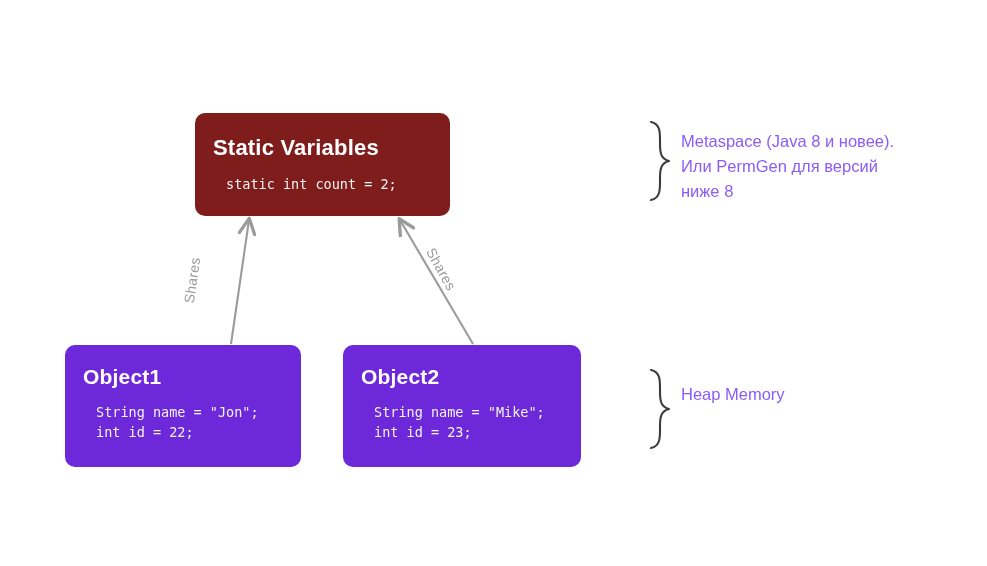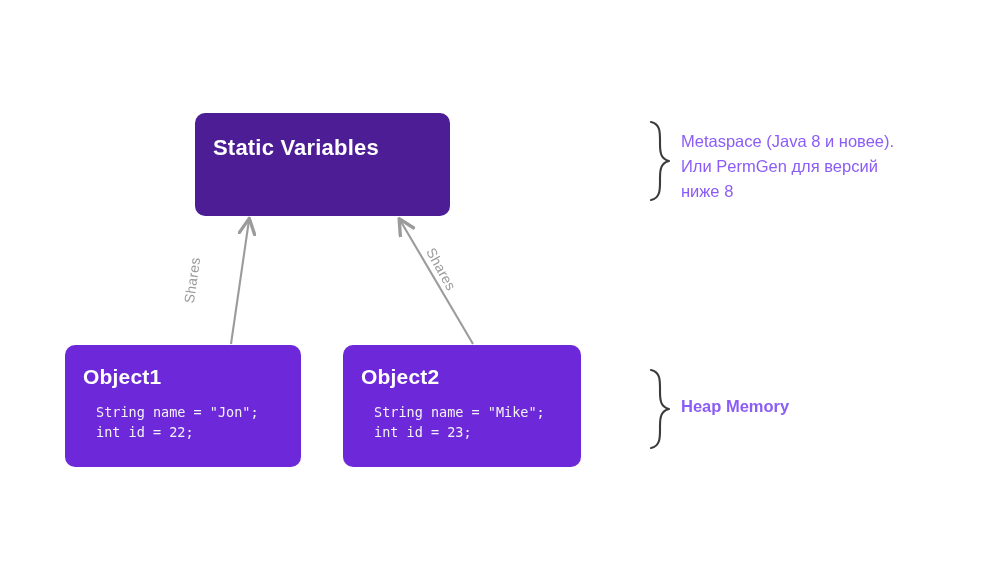--- a/index.html
+++ b/index.html
@@ -41,21 +41,21 @@
     white-space: pre;
     line-height: 20px;
   }
 
   
   #static-box {
     left: 195px;
     top: 113px;
     width: 255px;
     height: 103px;
-    background: #4c1d95;
+    background: #7f1d1d;
   }
   #static-box .box-title {
     left: 18px;
     top: 22px;
     font-size: 22px;
   }
   #static-box .box-code {
     left: 31px;
     top: 61px;
     font-size: 13.5px;
@@ -108,23 +108,22 @@
     line-height: 25px;
     white-space: pre-line;
   }
   #metaspace-text {
     left: 681px;
     top: 129px;
     width: 290px;
   }
   #heap-text {
     left: 681px;
-    top: 394px;
+    top: 382px;
     width: 250px;
-    font-weight: bold;
   }
 </style>
 </head>
 <body>
 
 <svg id="canvas" viewBox="0 0 987 566">
   <defs>
     <marker id="arrowhead" markerWidth="9" markerHeight="9" refX="7.2" refY="4.5" orient="auto" markerUnits="strokeWidth">
       <path d="M0.6,0.8 L8,4.5 L0.6,8.2" fill="none" stroke="#9b9b9b" stroke-width="1.6" stroke-linecap="round" stroke-linejoin="round"></path>
     </marker>
@@ -142,20 +141,21 @@
 
   <path d="M651,370
            C661,372 660,382 660,392
            C660,401 661,407 669,409
            C661,411 660,417 660,426
            C660,436 661,446 651,448" fill="none" stroke="#3c3c3c" stroke-width="2.1" stroke-linecap="round" stroke-linejoin="round"></path>
 </svg>
 
 <div class="box" id="static-box">
   <div class="box-title">Static Variables</div>
+  <div class="box-code">static int count = 2;</div>
 </div>
 
 <div class="box obj-box" id="object1-box">
   <div class="box-title">Object1</div>
   <div class="box-code">String name = "Jon";
 int id = 22;</div>
 </div>
 
 <div class="box obj-box" id="object2-box">
   <div class="box-title">Object2</div>

